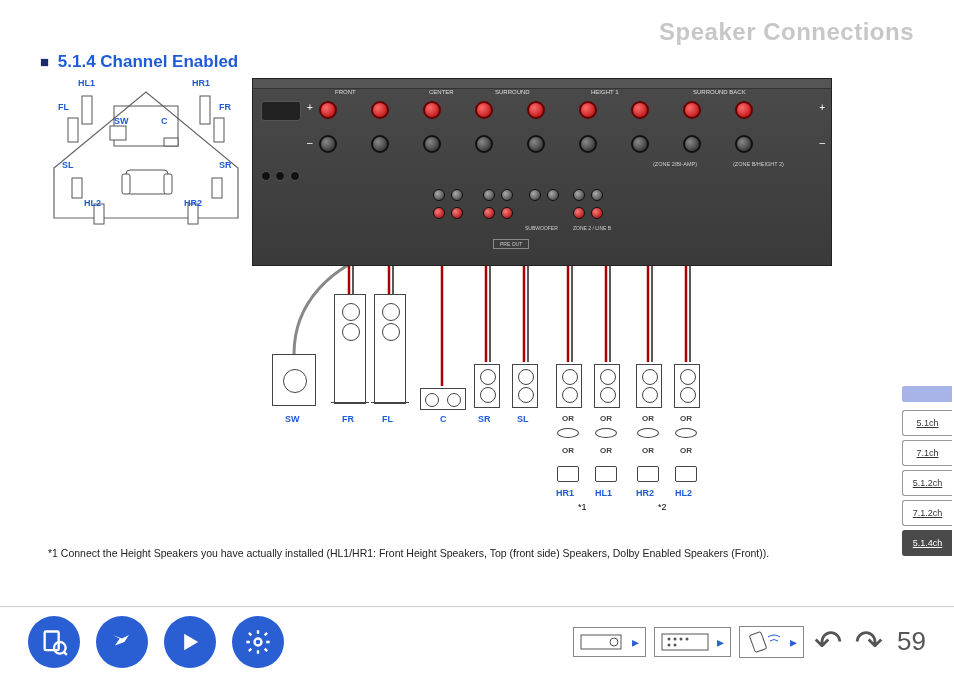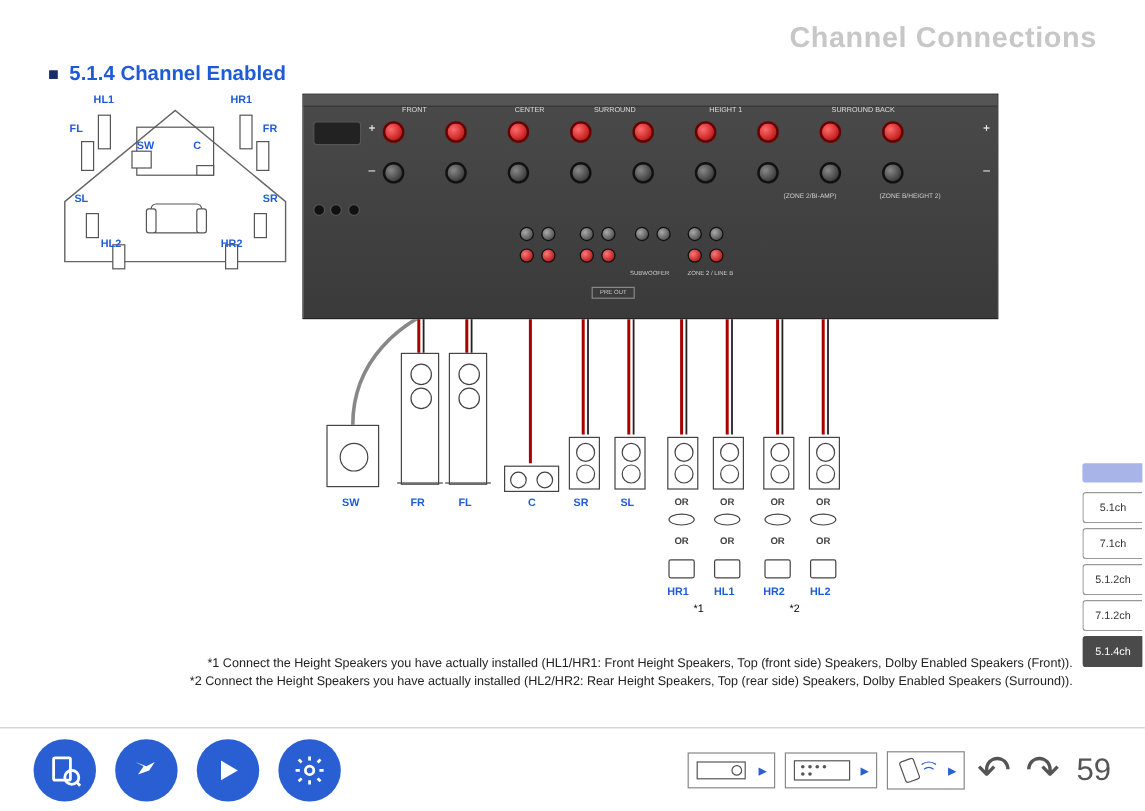--- a/index.html
+++ b/index.html
@@ -63,43 +63,43 @@
   .small-spk::before, .small-spk::after { content:""; position:absolute; left:5px; width:14px; height:14px; border:1.2px solid #444; border-radius:50%; }
   .small-spk::before { top:4px; } .small-spk::after { top:22px; }
   .or { position: absolute; font-size: 8px; font-weight: bold; color: #444; text-align:center; width: 20px; }
 
   .micro-spk { position: absolute; width: 22px; height: 16px; border: 1.2px solid #444; border-radius: 2px; }
   .micro-disc { position: absolute; width: 22px; height: 10px; border: 1.2px solid #444; border-radius: 50%; }
 
   .star-row { position: absolute; font-size: 9px; color: #000; }
 
   
-  .footnotes { position: absolute; left: 48px; top: 546px; right: 60px; font-size: 10.5px; color: #222; line-height: 1.4; text-align: right; }
+  .footnotes { position: absolute; left: 48px; top: 546px; right: 60px; font-size: 10.5px; color: #222; line-height: 1.4; }
 
   
   .tabs { position: absolute; right: 2px; top: 386px; display: flex; flex-direction: column; gap: 4px; }
-  .tab { width: 50px; height: 26px; background: #fff; border: 1px solid #999; border-right: none; border-radius: 3px 0 0 3px; font-size: 9px; display: flex; align-items: center; justify-content: center; color: #333; cursor: pointer; }
+  .tab { width: 50px; height: 26px; background: #fff; border: 1px solid #999; border-right: none; border-radius: 3px 0 0 3px; font-size: 9px; display: flex; align-items: center; justify-content: center; color: #333; cursor: pointer; text-decoration: underline; }
   .tab.active { background: #4a4a4a; color: #fff; border-color: #4a4a4a; }
   .tab-marker { width: 50px; height: 16px; background: #a8b4e8; border-radius: 2px 0 0 2px; margin-bottom: 4px; }
 
   
   .bottombar { position: absolute; left: 0; right: 0; bottom: 0; height: 70px; border-top: 1px solid #ccc; display: flex; align-items: center; padding: 0 28px; }
   .circ-btn { width: 52px; height: 52px; border-radius: 50%; background: #2a5fd3; margin-right: 16px; display: flex; align-items: center; justify-content: center; cursor: pointer; }
   .circ-btn svg { width: 28px; height: 28px; }
   .bottombar .spacer { flex: 1; }
   .dev-btn { padding: 4px 6px; border: 1px solid #888; margin: 0 4px; display: flex; align-items: center; gap: 4px; cursor: pointer; background: #fff; }
   .dev-btn .arrow { color: #2a5fd3; font-size: 14px; }
   .nav-arrow { font-size: 34px; color: #555; margin: 0 6px; cursor: pointer; }
   .page-num { font-size: 26px; color: #555; margin-left: 8px; }
 
 </style>
 </head>
 <body>
 
-<div class="page-header">Channel Connections</div>
+<div class="page-header">Speaker Connections</div>
 
 <div class="section-title">
   <span class="sq">■</span>
   <span>5.1.4 Channel Enabled</span>
 </div>
 
 <div class="room">
   <svg viewBox="0 0 204 154">
     <polygon points="10,90 102,14 194,90 194,140 10,140" fill="none" stroke="#666" stroke-width="1.2"></polygon>
     <rect x="70" y="28" width="64" height="40" fill="none" stroke="#555"></rect>
@@ -258,21 +258,20 @@
   <span class="spk" style="left:304px; top:222px;">HR1</span>
   <span class="spk" style="left:343px; top:222px;">HL1</span>
   <span class="spk" style="left:384px; top:222px;">HR2</span>
   <span class="spk" style="left:423px; top:222px;">HL2</span>
   <span class="star-row" style="left:326px; top:236px;">*1</span>
   <span class="star-row" style="left:406px; top:236px;">*2</span>
 </div>
 
 <div class="footnotes">
   <div>*1 Connect the Height Speakers you have actually installed (HL1/HR1: Front Height Speakers, Top (front side) Speakers, Dolby Enabled Speakers (Front)).</div>
-  <div>*2 Connect the Height Speakers you have actually installed (HL2/HR2: Rear Height Speakers, Top (rear side) Speakers, Dolby Enabled Speakers (Surround)).</div>
 </div>
 
 <div class="tabs">
   <div class="tab-marker"></div>
   <div id="tabs-container" style="display: flex; flex-direction: column; gap: 4px;">
       <div class="tab">5.1ch</div>
       <div class="tab">7.1ch</div>
       <div class="tab">5.1.2ch</div>
       <div class="tab">7.1.2ch</div>
       <div class="tab active">5.1.4ch</div>

